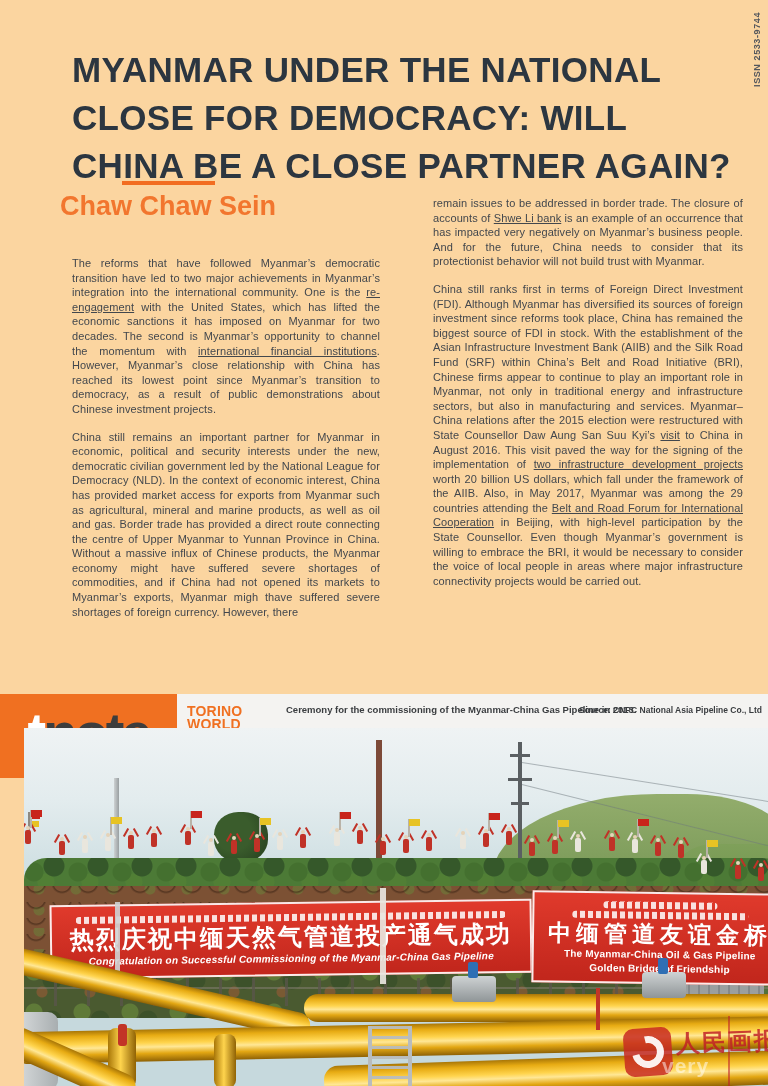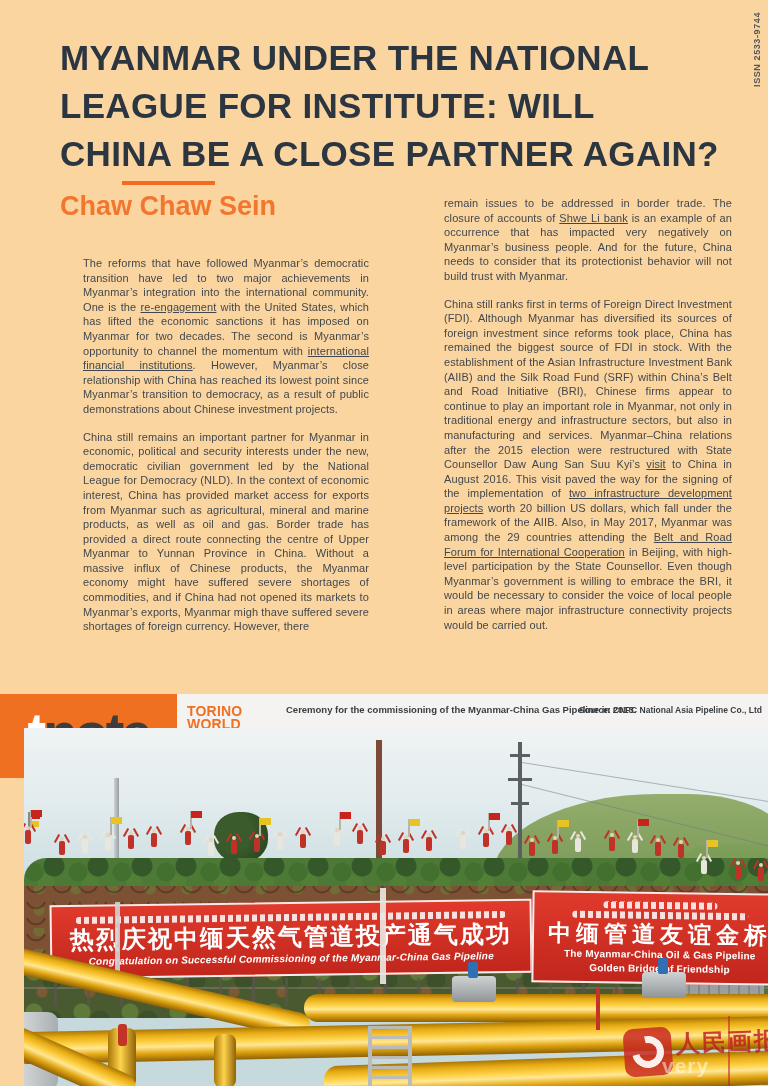--- a/index.html
+++ b/index.html
@@ -9,21 +9,21 @@
   .issn{position:absolute;right:6px;top:12px;writing-mode:vertical-rl;transform:rotate(180deg);
         font-size:9px;font-weight:600;color:#53565c;letter-spacing:.6px;}
   .title{position:absolute;left:60px;top:34px;width:660px;font-size:35px;font-weight:bold;
          color:#2c3640;letter-spacing:.3px;line-height:48px;}
   .title span{display:block;}
   .author-rule{position:absolute;left:122px;top:181px;width:93px;height:4px;background:#f26d21;}
   .author{position:absolute;left:60px;top:191px;font-size:27px;font-weight:700;color:#f2762e;}
   
   .col-left{position:absolute;left:67px;top:256px;width:318px;height:432px;overflow:hidden;}
   .col-right{position:absolute;left:428px;top:196px;width:320px;height:494px;overflow:hidden;}
-  .body-para{margin:0 16px 13px;font-size:11px;line-height:14.6px;text-align:justify;
+  .body-para{margin:0 5px 13px;font-size:11px;line-height:14.6px;text-align:justify;
              color:#42474d;letter-spacing:.1px;}
   .body-para .u{text-decoration:underline;text-underline-offset:1px;}
   
   .logo-block{position:absolute;left:0;top:694px;width:177px;height:84px;background:#f07021;
               display:flex;align-items:center;justify-content:center;}
   .logo-text{font-size:56px;font-weight:bold;letter-spacing:-3px;line-height:1;padding-bottom:6px;}
   .logo-t{color:#ffffff;}
   .logo-note{color:#3d3d3d;}
   .twai-block{position:absolute;left:177px;top:694px;width:81px;height:84px;background:#f4f3f1;
               box-sizing:border-box;padding:11px 0 0 10px;}
@@ -128,23 +128,23 @@
          transform:rotate(-2deg);font-family:"DejaVu Serif",serif;white-space:nowrap;}
   .wm-latin{left:42px;top:34px;font-size:21px;font-weight:bold;color:rgba(255,255,255,.5);letter-spacing:1px;}
 </style>
 </head>
 <body>
 
 <div class="page">
 
   <div class="issn">ISSN 2533-9744</div>
 
-  <h1 class="title" style="margin:0;">
+  <h1 class="title" style="margin:12px;">
     <span>MYANMAR UNDER THE NATIONAL</span>
-    <span>LEAGUE FOR INSTITUTE: WILL</span>
+    <span>CLOSE FOR DEMOCRACY: WILL</span>
     <span>CHINA BE A CLOSE PARTNER AGAIN?</span>
   </h1>
 
   <div class="author-rule"></div>
   <div class="author">Chaw Chaw Sein</div>
 
   <div class="col-left">
       <p class="body-para"><span>The reforms that have followed Myanmar’s democratic transition have led to two major achievements in Myanmar’s integration into the international community. One is the </span><span class="u">re-engagement</span><span> with the United States, which has lifted the economic sanctions it has imposed on Myanmar for two decades. The second is Myanmar’s opportunity to channel the momentum with </span><span class="u">international financial institutions</span><span>. However, Myanmar’s close relationship with China has reached its lowest point since Myanmar’s transition to democracy, as a result of public demonstrations about Chinese investment projects.</span></p>
       <p class="body-para"><span>China still remains an important partner for Myanmar in economic, political and security interests under the new, democratic civilian government led by the National League for Democracy (NLD). In the context of economic interest, China has provided market access for exports from Myanmar such as agricultural, mineral and marine products, as well as oil and gas. Border trade has provided a direct route connecting the centre of Upper Myanmar to Yunnan Province in China. Without a massive influx of Chinese products, the Myanmar economy might have suffered severe shortages of commodities, and if China had not opened its markets to Myanmar’s exports, Myanmar migh thave suffered severe shortages of foreign currency. However, there</span></p>
     </div>

